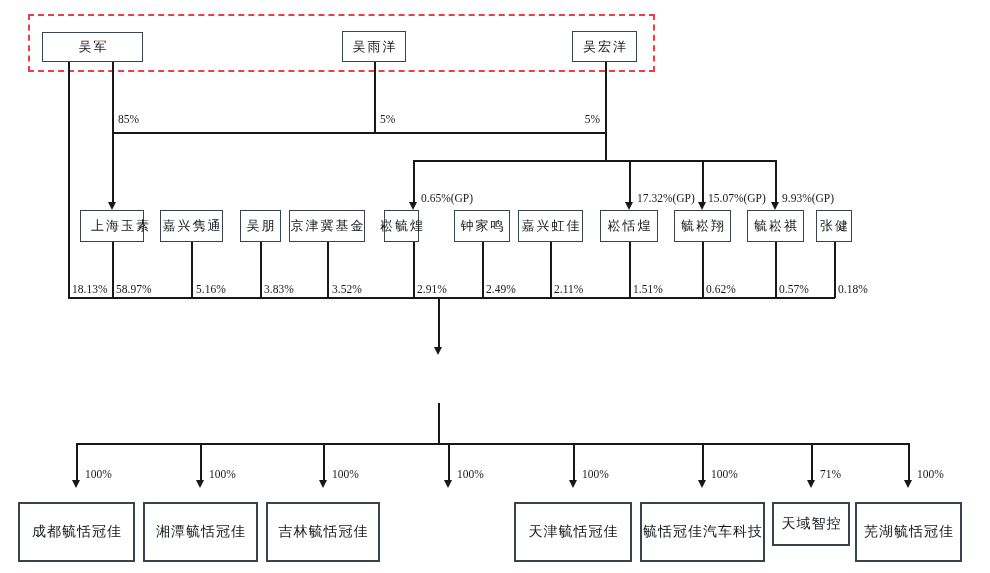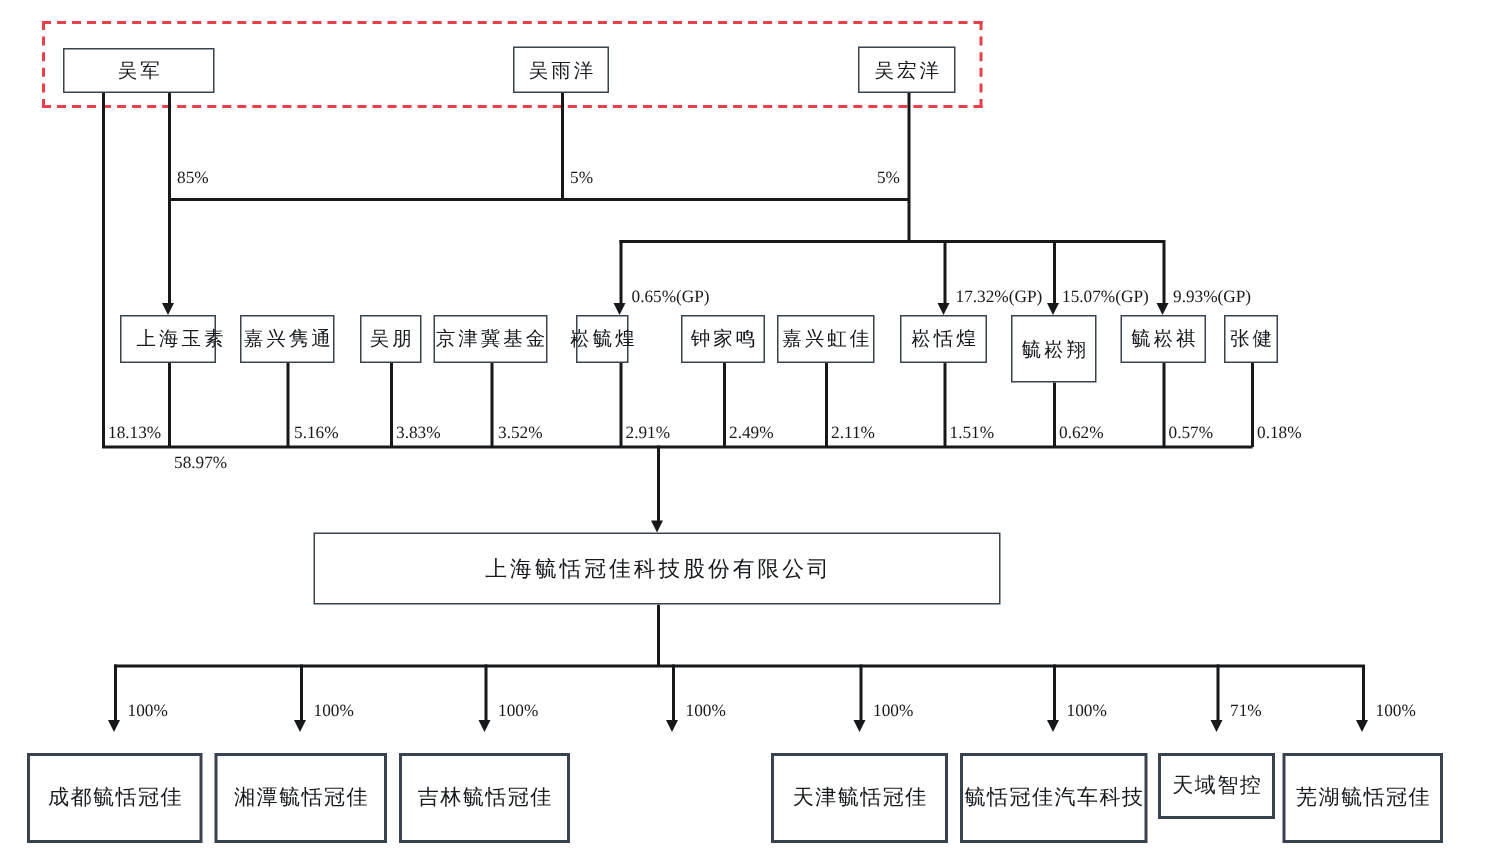--- a/index.html
+++ b/index.html
@@ -142,46 +142,43 @@
   </div>
   <div class="box" style="left:454px;top:210px;width:56px;height:32px;">
     <span>钟家鸣</span>
   </div>
   <div class="box" style="left:518px;top:210px;width:65px;height:32px;">
     <span>嘉兴虹佳</span>
   </div>
   <div class="box" style="left:600px;top:210px;width:58px;height:32px;">
     <span>崧恬煌</span>
   </div>
-  <div class="box" style="left:674px;top:210px;width:57px;height:45px;">
+  <div class="box" style="left:674px;top:210px;width:57px;height:32px;">
     <span>毓崧翔</span>
   </div>
   <div class="box" style="left:747px;top:210px;width:57px;height:32px;">
     <span>毓崧祺</span>
   </div>
   <div class="box" style="left:816px;top:210px;width:36px;height:32px;">
     <span>张健</span>
   </div>
 
   <div class="pct" style="left:72px;top:283px;">18.13%</div>
-  <div class="pct" style="left:116px;top:283px;margin-top:20px;">58.97%</div>
+  <div class="pct" style="left:116px;top:283px;">58.97%</div>
   <div class="pct" style="left:196px;top:283px;">5.16%</div>
   <div class="pct" style="left:264px;top:283px;">3.83%</div>
   <div class="pct" style="left:332px;top:283px;">3.52%</div>
   <div class="pct" style="left:417px;top:283px;">2.91%</div>
   <div class="pct" style="left:486px;top:283px;">2.49%</div>
   <div class="pct" style="left:554px;top:283px;">2.11%</div>
   <div class="pct" style="left:633px;top:283px;">1.51%</div>
   <div class="pct" style="left:706px;top:283px;">0.62%</div>
   <div class="pct" style="left:779px;top:283px;">0.57%</div>
   <div class="pct" style="left:838px;top:283px;">0.18%</div>
 
-  <div class="box main" style="left:209px;top:355px;width:458px;height:48px;">
-    <span>上海毓恬冠佳科技股份有限公司</span>
-  </div>
 
   <div class="pct" style="left:85px;top:468px;">100%</div>
   <div class="pct" style="left:209px;top:468px;">100%</div>
   <div class="pct" style="left:332px;top:468px;">100%</div>
   <div class="pct" style="left:457px;top:468px;">100%</div>
   <div class="pct" style="left:582px;top:468px;">100%</div>
   <div class="pct" style="left:711px;top:468px;">100%</div>
   <div class="pct" style="left:820px;top:468px;">71%</div>
   <div class="pct" style="left:917px;top:468px;">100%</div>
 

